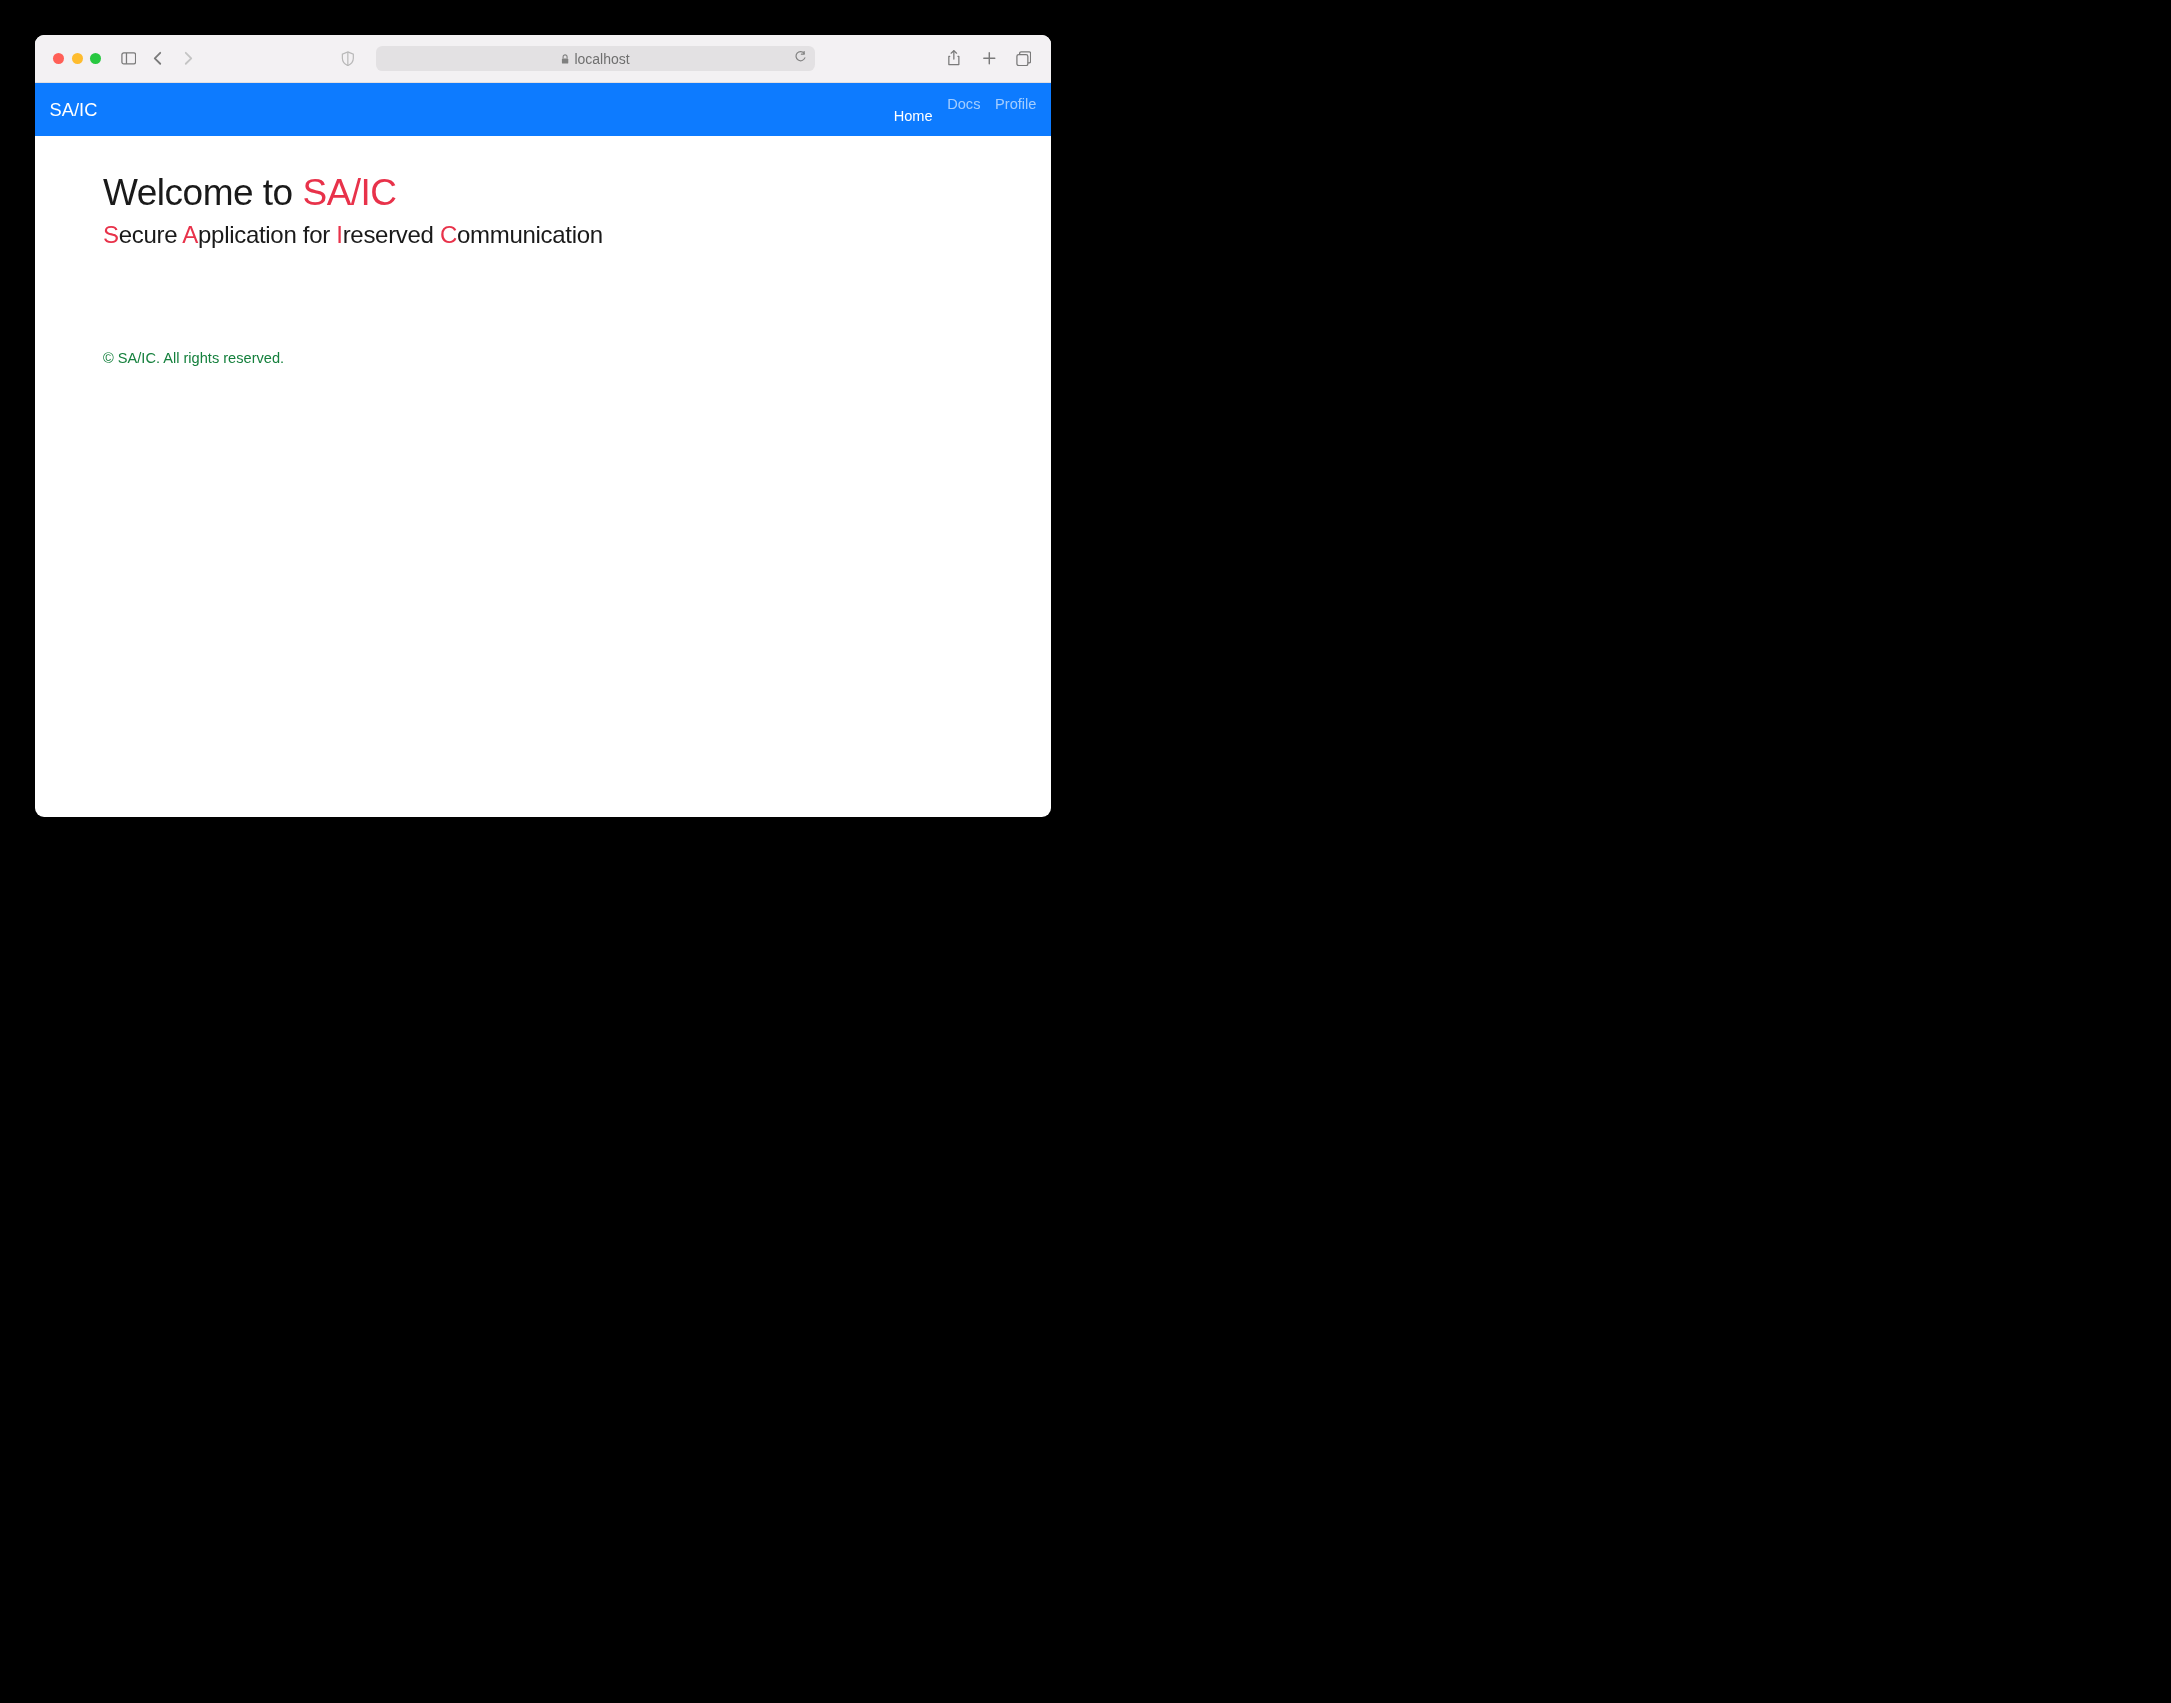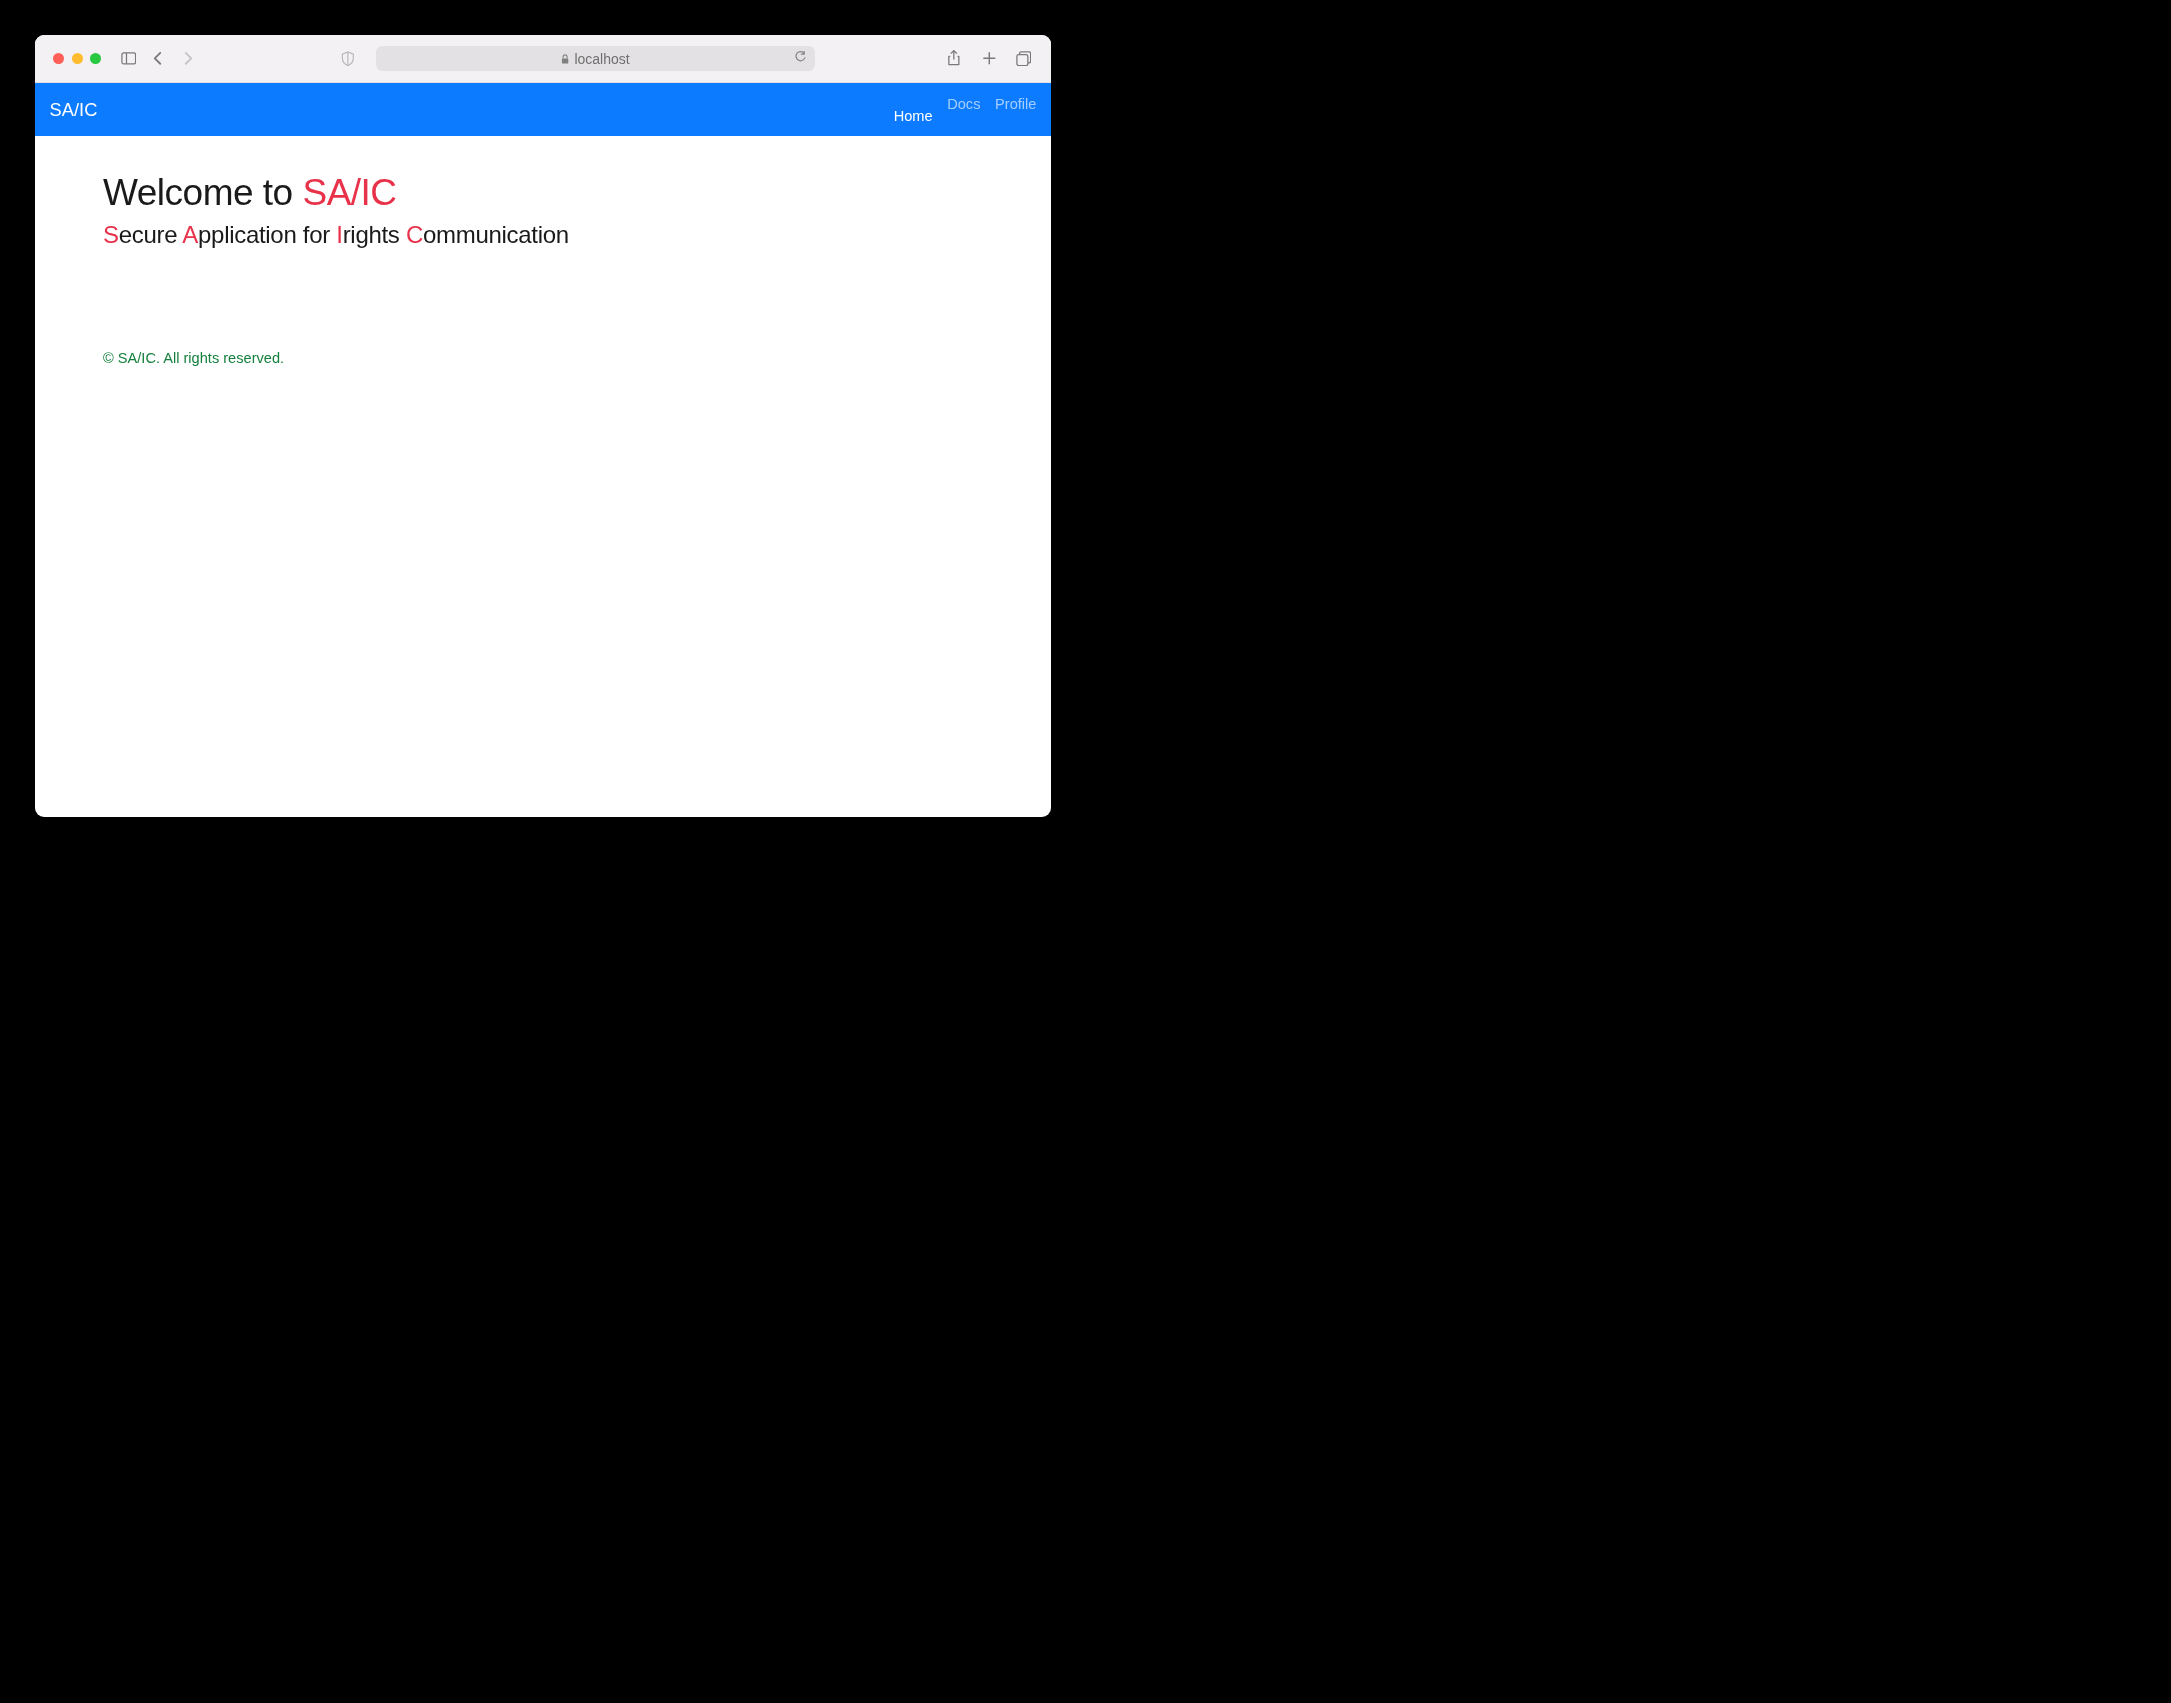--- a/index.html
+++ b/index.html
@@ -226,19 +226,19 @@
     <div class="brand">SA/IC</div>
     <div class="nav-links">
       <div class="nav-link active">Home</div>
       <div class="nav-link inactive">Docs</div>
       <div class="nav-link inactive">Profile</div>
     </div>
   </div>
 
   <div class="content">
     <h1 class="title"><span>Welcome to </span><span class="accent">SA/IC</span></h1>
-    <h2 class="subtitle"><span class="accent">S</span><span>ecure </span><span class="accent">A</span><span>pplication for </span><span class="accent">I</span><span>rights </span><span class="accent">C</span><span>ommunication</span></h2>
+    <h2 class="subtitle"><span class="accent">S</span><span>ecure </span><span class="accent">A</span><span>pplication for </span><span class="accent">I</span><span>reserved </span><span class="accent">C</span><span>ommunication</span></h2>
 
     <div class="footer">© SA/IC. All rights reserved.</div>
   </div>
 
 </div>
 
 
 </body></html>

